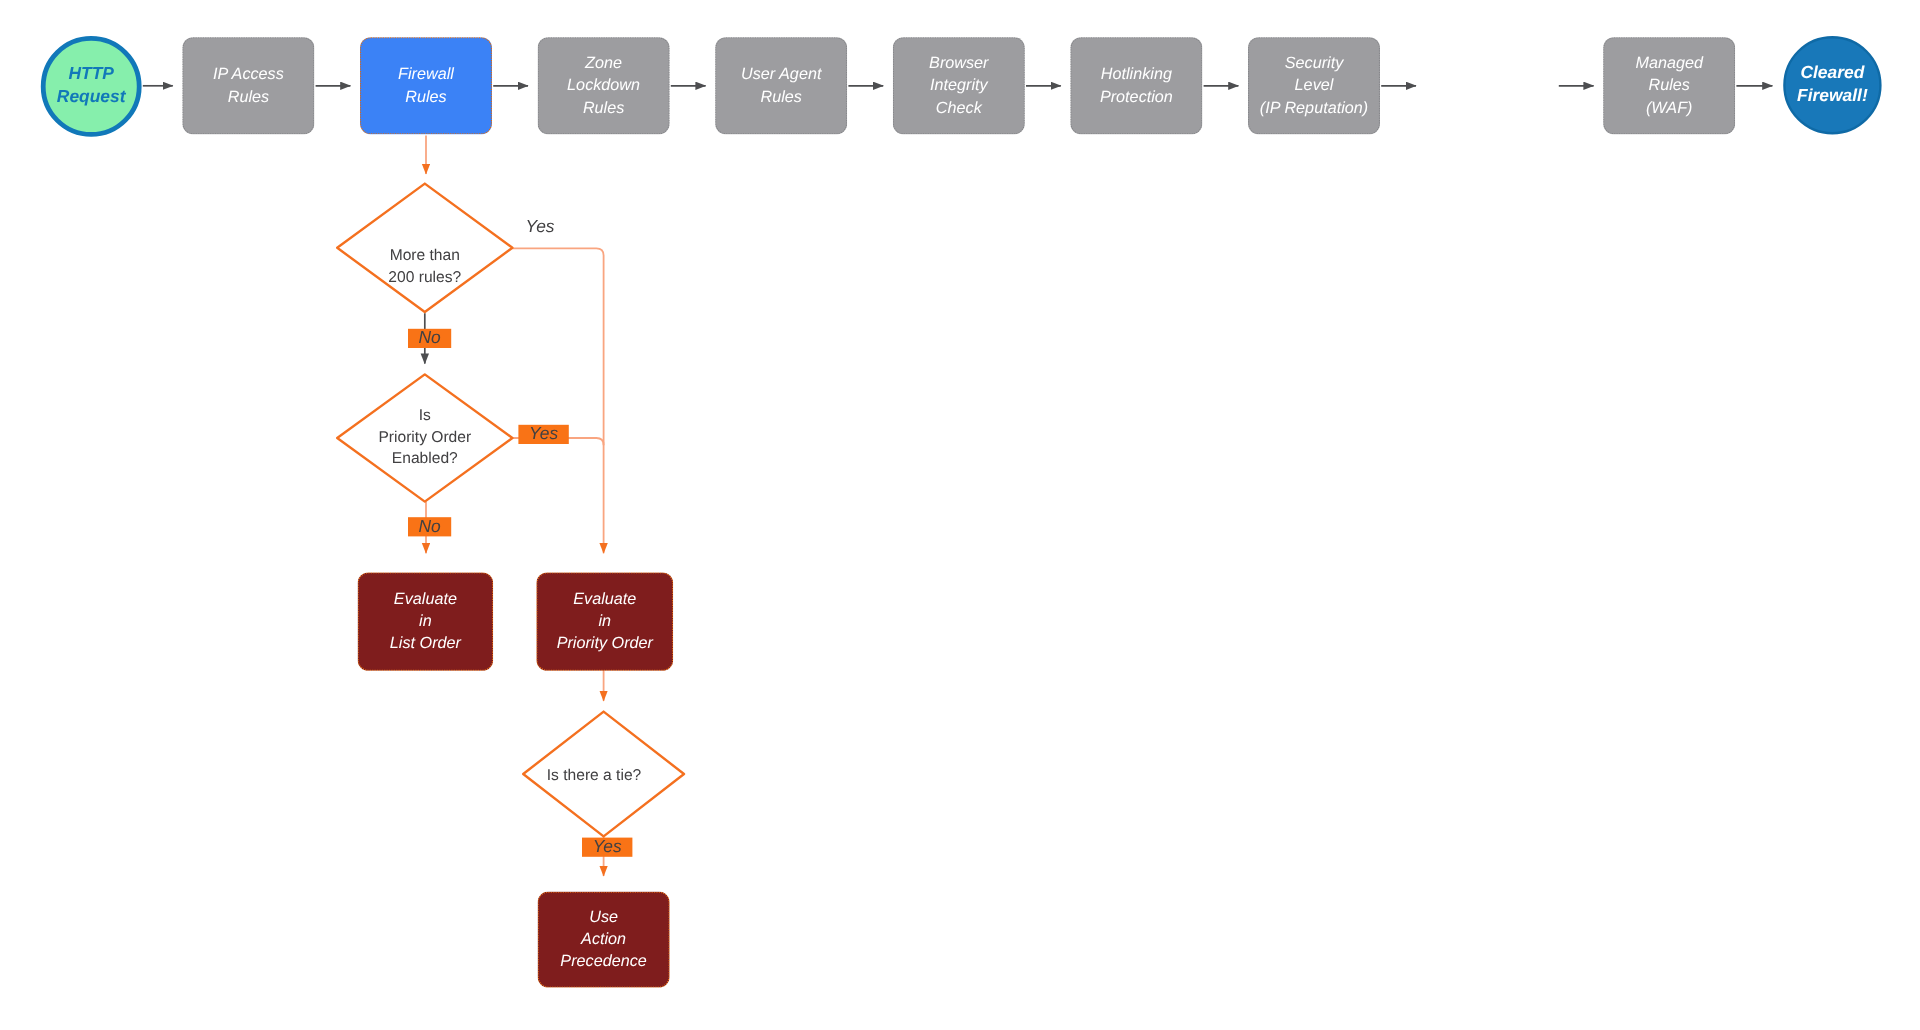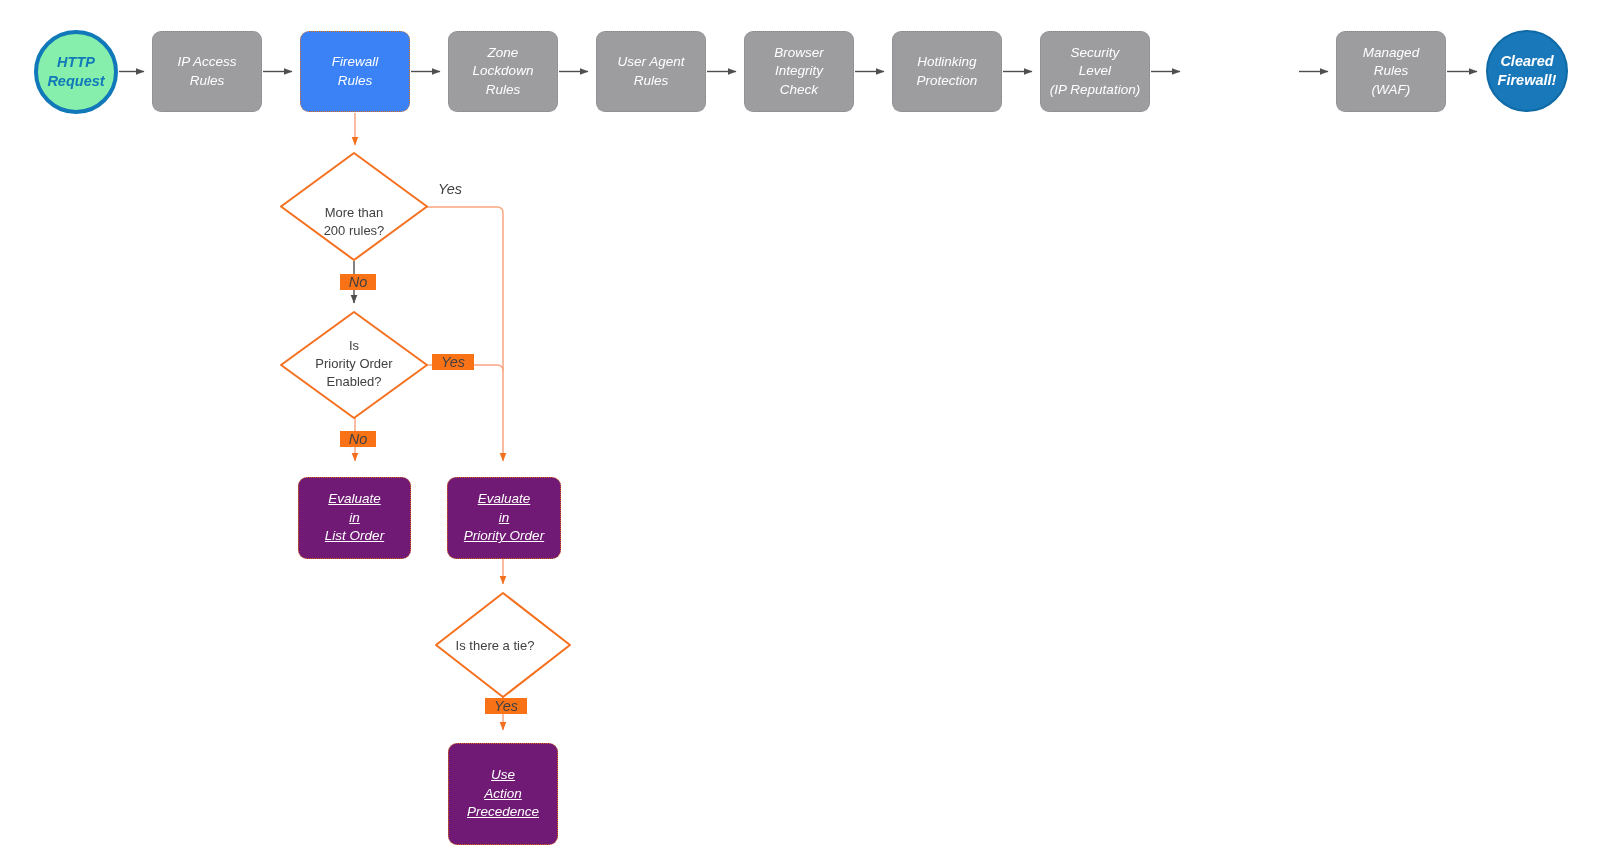--- a/index.html
+++ b/index.html
@@ -37,27 +37,26 @@
   .pipe-box.gray {
     background: #9d9da0;
     border: 1px dotted #86878a;
   }
   .pipe-box.orange {
     background: #3b82f6;
     border: 1px dotted #e06a10;
   }
   .proc-box {
     border-radius: 9px;
-    background: #701a75;
+    background: #7f1d1d;
     border: 1px dotted #e06a10;
     color: #ffffff;
     font-style: italic;
     font-size: 13.5px;
     line-height: 1.4;
-    text-decoration: underline;
   }
   .circle-node {
     border-radius: 50%;
     font-weight: bold;
     font-style: italic;
     font-size: 14.5px;
     line-height: 1.3;
   }
   .circle-start {
     left: 34px; top: 30px;
@@ -194,21 +193,21 @@
   <div class="node proc-box" style="left:298px; top:477px; width:113px; height:82px;">
     <span>Evaluate
 in
 List Order</span>
   </div>
   <div class="node proc-box" style="left:447px; top:477px; width:114px; height:82px;">
     <span>Evaluate
 in
 Priority Order</span>
   </div>
-  <div class="node proc-box" style="left:448px; top:743px; width:110px; height:102px;">
+  <div class="node proc-box" style="left:448px; top:743px; width:110px; height:80px;">
     <span>Use
 Action
 Precedence</span>
   </div>
 
   <div class="edge-label" style="left:432px; top:181px; width:36px;">Yes</div>
   <div class="edge-label onwhite" style="left:340px; top:274px; width:30px;">No</div>
   <div class="edge-label onwhite" style="left:432px; top:354px; width:36px;">Yes</div>
   <div class="edge-label onwhite" style="left:340px; top:431px; width:30px;">No</div>
   <div class="edge-label onwhite" style="left:485px; top:698px; width:36px;">Yes</div>

